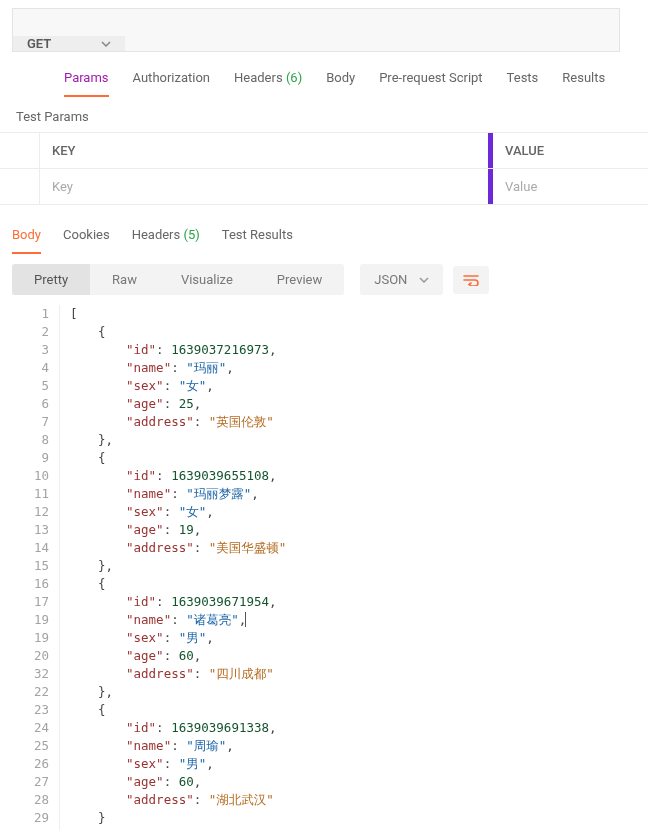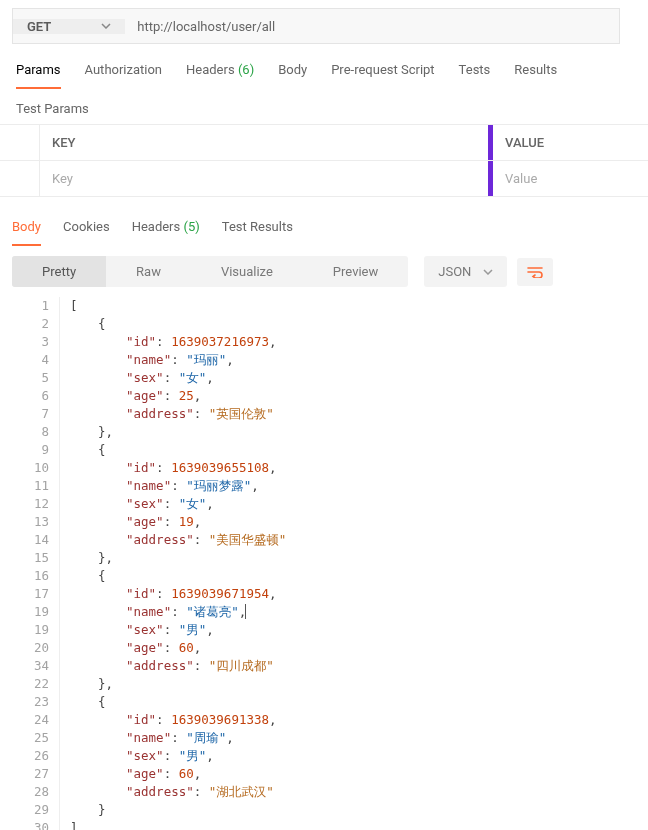--- a/index.html
+++ b/index.html
@@ -1,75 +1,72 @@
 <!DOCTYPE html>
 <html><head>
 <meta charset="utf-8">
 <style>
   * { box-sizing: border-box; }
   body { margin: 0; font-family: -apple-system, BlinkMacSystemFont, "Segoe UI", Roboto, Arial, sans-serif; font-size: 13px; color: #555; background: #fff; width: 648px; }
   
-  .topbar { display: flex; align-items: center; border: 1px solid #e4e4e4; margin: 8px 28px 0 12px; background: #f8f8f8; height: 36px; }
+  .topbar { display: flex; align-items: flex-end; border: 1px solid #e4e4e4; margin: 8px 28px 0 12px; background: #f8f8f8; height: 44px; }
   .method { display: flex; align-items: center; padding: 0 14px; background: #eee; font-weight: 600; color: #5a5a5a; gap: 50px; cursor: pointer; }
   .method svg { flex: 0 0 auto; }
   .url { flex: 1; padding: 0 12px; display: flex; align-items: center; color: #666; }
   
   .tabs1 { display: flex; gap: 24px; padding: 18px 16px 0 16px; font-size: 13px; }
   .tabs1 .tab { padding-bottom: 10px; cursor: pointer; color: #666; }
-  .tabs1 .tab.active { color: #000000; border-bottom: 2px solid #ff6c37; }
+  .tabs1 .tab.active { color: #a21caf; border-bottom: 2px solid #ff6c37; margin-left: 48px; }
   .green { color: #2aa346; }
   
   .qp { padding: 12px 16px 8px; color: #666; font-size: 13px; }
   
   .tbl { border-top: 1px solid #ececec; }
   .tbl-row { display: flex; border-bottom: 1px solid #ececec; }
   .cell { padding: 10px 12px; }
   .cell.chk { width: 40px; border-right: 1px solid #ececec; }
   .cell.key { flex: 1; border-right: 5px solid #6d28d9; }
   .cell.val { width: 155px; }
   .hdr .cell { color: #666; font-weight: 500; }
   .body-row { color: #aaa; }
   
   .tabs2 { display: flex; gap: 22px; padding: 22px 12px 0 12px; font-size: 13px; }
   .tabs2 .tab { padding-bottom: 10px; cursor: pointer; color: #666; }
   .tabs2 .tab.active { color: #ff6c37; border-bottom: 2px solid #ff6c37; }
   
   .viewbar { display: flex; align-items: center; gap: 0; padding: 10px 12px 0 12px; }
   .viewmodes { display: flex; background: #f3f3f3; border-radius: 3px; overflow: hidden; }
-  .viewmodes .vm { padding: 8px 30px; color: #787878; cursor: pointer; }
+  .viewmodes .vm { padding: 8px 22px; color: #787878; cursor: pointer; }
   .viewmodes .vm.active { background: #e3e3e3; color: #555; }
   .fmt { margin-left: 16px; padding: 8px 14px; background: #f3f3f3; border-radius: 3px; display: flex; align-items: center; gap: 12px; cursor: pointer; color: #787878; }
   .wrap { margin-left: 10px; padding: 8px 10px; background: #f3f3f3; border-radius: 3px; cursor: pointer; color: #ff6c37; display:flex; align-items:center; justify-content:center; }
   
   .code { display: flex; margin: 10px 12px 0 12px; font-family: Consolas, Menlo, monospace; font-size: 12.5px; line-height: 18px; }
   .gutter { width: 48px; text-align: right; color: #a3a3a3; user-select: none; padding-top: 0; border-right: 1px solid #eee; }
   .gutter div { padding-right: 10px; height: 18px; }
   .src { padding-left: 10px; white-space: pre; color: #444; }
   .src .line { height: 18px; }
   .p  { color: #444; }     
   .k  { color: #9a3332; }  
   .s  { color: #1e66a8; }  
-  .n  { color: #c2410c; }  
+  .n  { color: #14532d; }  
   .sg { color: #b56a1f; }
   .caret { border-right: 1px solid #555; margin-left: -1px; }
   .src .line .i1 { padding-left: 28px; display:inline-block; }
   .src .line .i2 { padding-left: 56px; display:inline-block; }
 </style>
 </head>
 <body>
 
 <div class="topbar">
   <div class="method">
     <span>GET</span>
     <svg width="10" height="6" viewBox="0 0 10 6">
         <path d="M1 1 L5 5 L9 1" stroke="#888" stroke-width="1.5" fill="none"></path>
       </svg>
-  </div>
-  <div class="url">
-    <span>http://localhost/user/all</span>
   </div>
 </div>
 
 <div class="tabs1">
   <div class="tab active"><span>Params</span></div>
   <div class="tab"><span>Authorization</span></div>
   <div class="tab"><span>Headers</span> <span class="green">(6)</span></div>
   <div class="tab"><span>Body</span></div>
   <div class="tab"><span>Pre-request Script</span></div>
   <div class="tab"><span>Tests</span></div>
@@ -133,21 +130,21 @@
       <div>11</div>
       <div>12</div>
       <div>13</div>
       <div>14</div>
       <div>15</div>
       <div>16</div>
       <div>17</div>
       <div>19</div>
       <div>19</div>
       <div>20</div>
-      <div>34</div>
+      <div>32</div>
       <div>22</div>
       <div>23</div>
       <div>24</div>
       <div>25</div>
       <div>26</div>
       <div>27</div>
       <div>28</div>
       <div>29</div>
       <div>30</div>
     </div>

